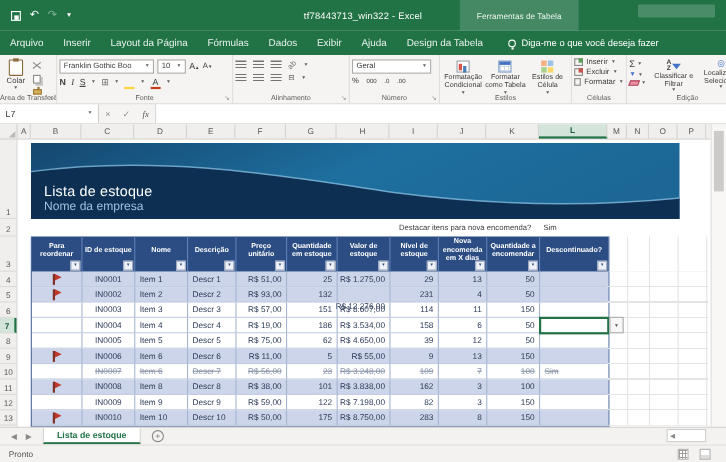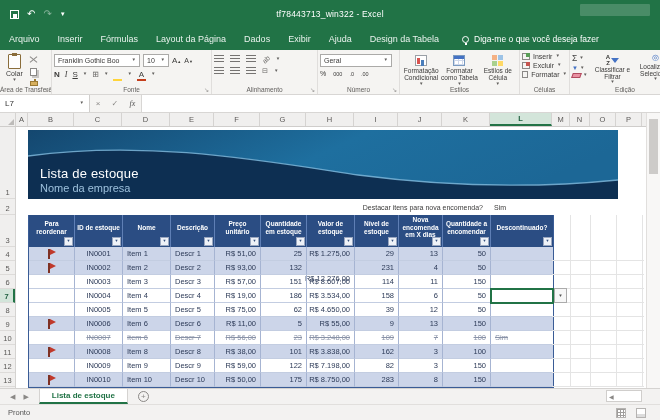--- a/index.html
+++ b/index.html
@@ -130,29 +130,30 @@
 <body>
 
 <div class="titlebar">
   <div class="qat">
     <span class="i-save"></span>
     <span class="i-undo">↶</span>
     <span class="i-redo">↷</span>
     <span class="i-more">▼</span>
   </div>
   <div class="wtitle">tf78443713_win322 - Excel</div>
+  <div class="ctxband">Ferramentas de Tabela</div>
   <div class="ghost"></div>
 </div>
 
 <div class="tabstrip">
   <div id="rtabs" style="display:flex">
       <div class="rtab">Arquivo</div>
       <div class="rtab">Inserir</div>
+      <div class="rtab">Layout da Página</div>
       <div class="rtab">Fórmulas</div>
-      <div class="rtab">Layout da Página</div>
       <div class="rtab">Dados</div>
       <div class="rtab">Exibir</div>
       <div class="rtab">Ajuda</div>
       <div class="rtab">Design da Tabela</div>
     </div>
   <div class="tellme">
     <span class="bulb"></span>
     <span>Diga-me o que você deseja fazer</span>
   </div>
 </div>

